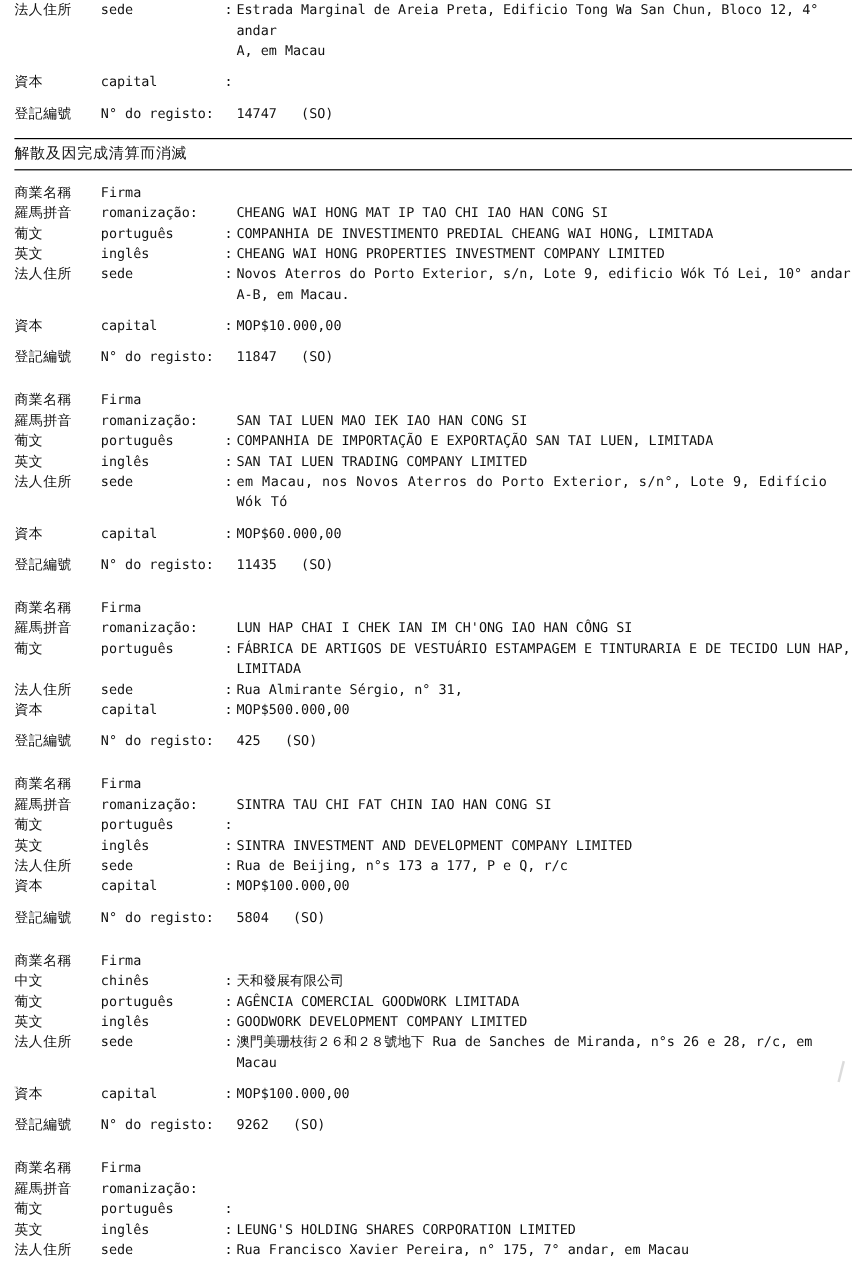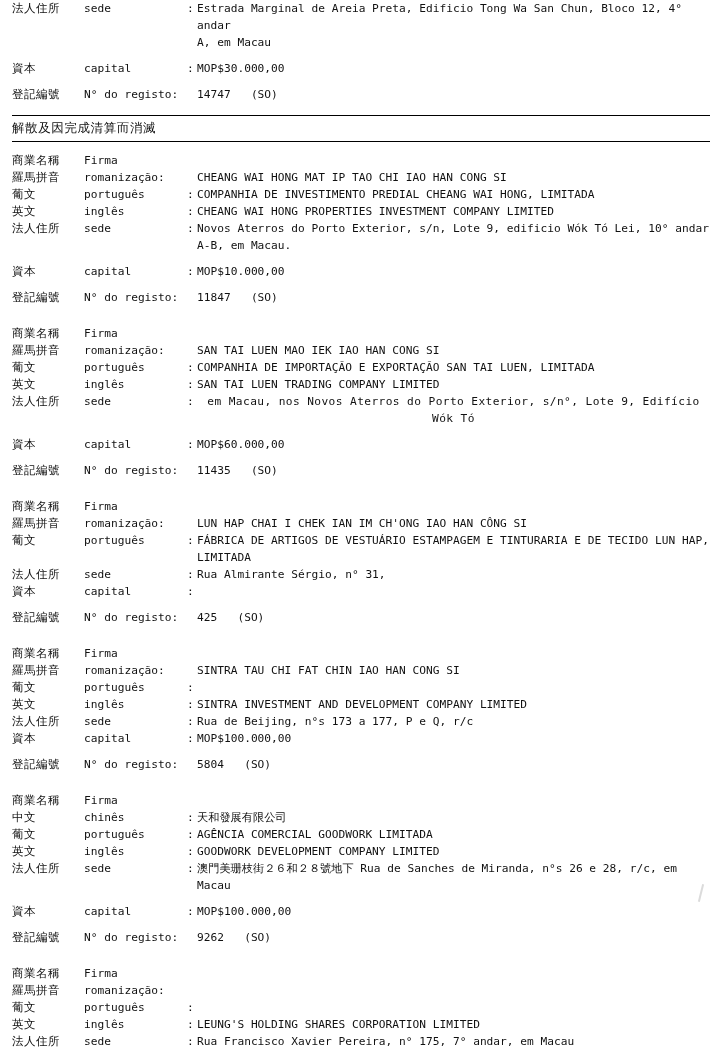--- a/index.html
+++ b/index.html
@@ -53,21 +53,20 @@
     flex: 0 0 10px;
     text-align: left;
   }
   .val {
     flex: 1 1 auto;
     white-space: pre-wrap;
     font-size: 11.2px;
   }
   .val.spaced {
     letter-spacing: 0.4px;
-    text-align: center;
   }
   .cont {
     padding-left: 185px;
     font-size: 11.2px;
     line-height: 17px;
     white-space: pre-wrap;
   }
 
   
   .section-head {
@@ -121,21 +120,20 @@
       <span class="lbl-pt">sede</span>
       <span class="colon">:</span>
       <span class="val">Estrada Marginal de Areia Preta, Edificio Tong Wa San Chun, Bloco 12, 4° andar</span>
     </div>
     <div class="cont">A, em Macau</div>
     <div class="gap-sm"></div>
     <div class="row">
       <span class="lbl-cn">資本</span>
       <span class="lbl-pt">capital</span>
       <span class="colon">:</span>
-      <span class="val">MOP$30.000,00</span>
     </div>
     <div class="gap-sm"></div>
     <div class="row">
       <span class="lbl-cn">登記編號</span>
       <span class="lbl-pt">N° do registo:</span>
       <span class="colon"> </span>
       <span class="val">14747   (SO)</span>
     </div>
   </div>
 
@@ -263,20 +261,21 @@
     <div class="row">
       <span class="lbl-cn">法人住所</span>
       <span class="lbl-pt">sede</span>
       <span class="colon">:</span>
       <span class="val">Rua Almirante Sérgio, n° 31,</span>
     </div>
     <div class="row">
       <span class="lbl-cn">資本</span>
       <span class="lbl-pt">capital</span>
       <span class="colon">:</span>
+      <span class="val">MOP$500.000,00</span>
     </div>
     <div class="gap-sm"></div>
     <div class="row">
       <span class="lbl-cn">登記編號</span>
       <span class="lbl-pt">N° do registo:</span>
       <span class="colon"> </span>
       <span class="val">425   (SO)</span>
     </div>
   </div>
 

